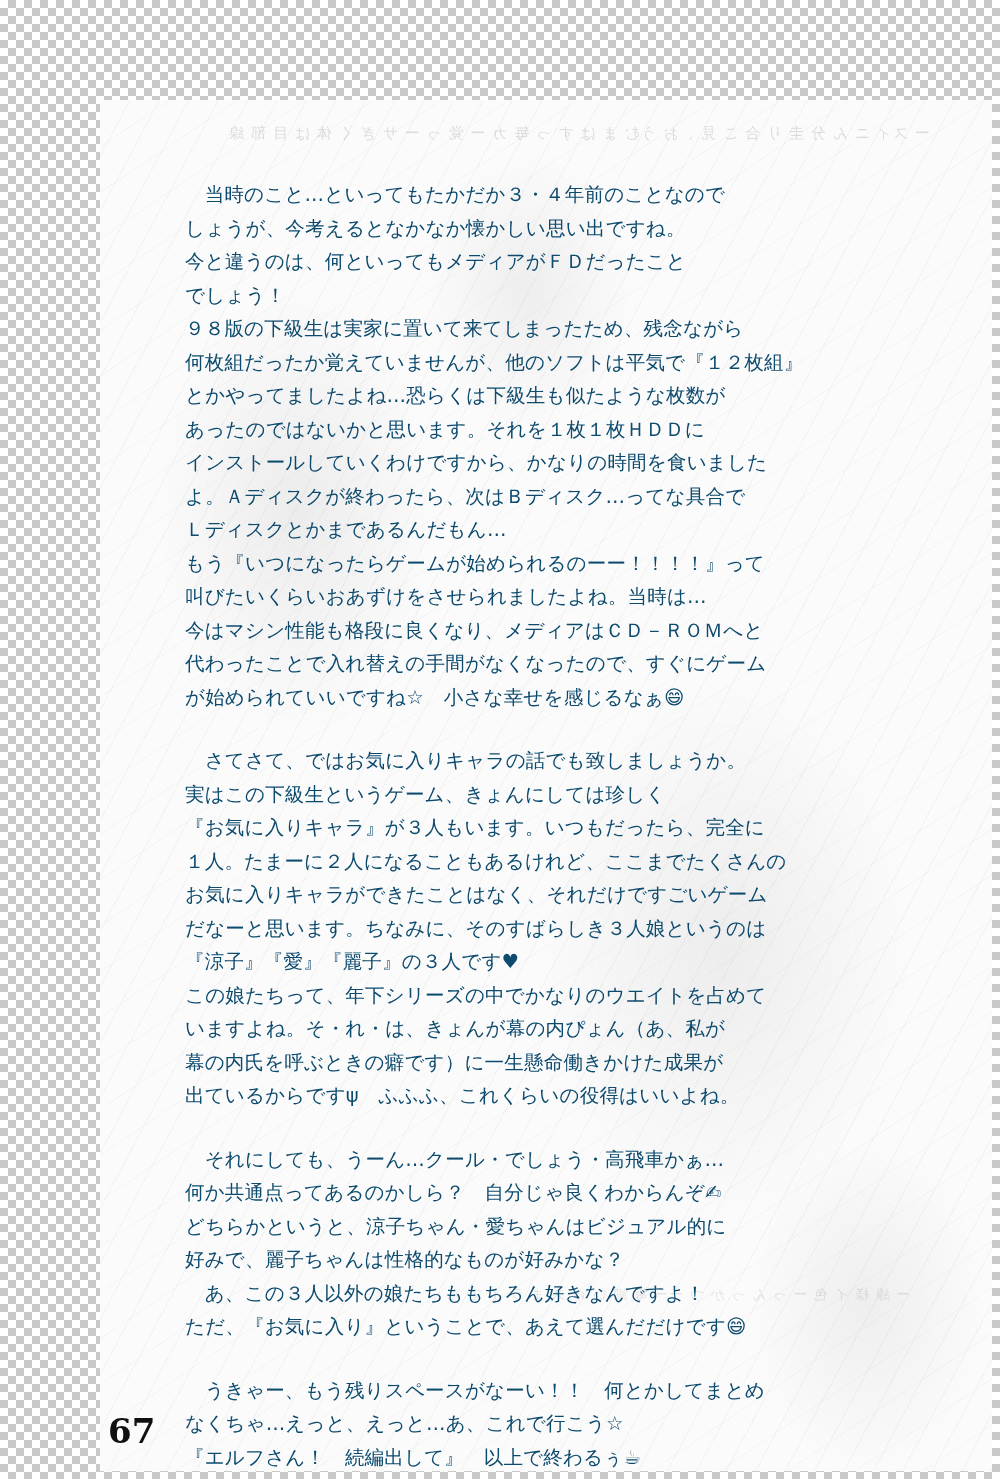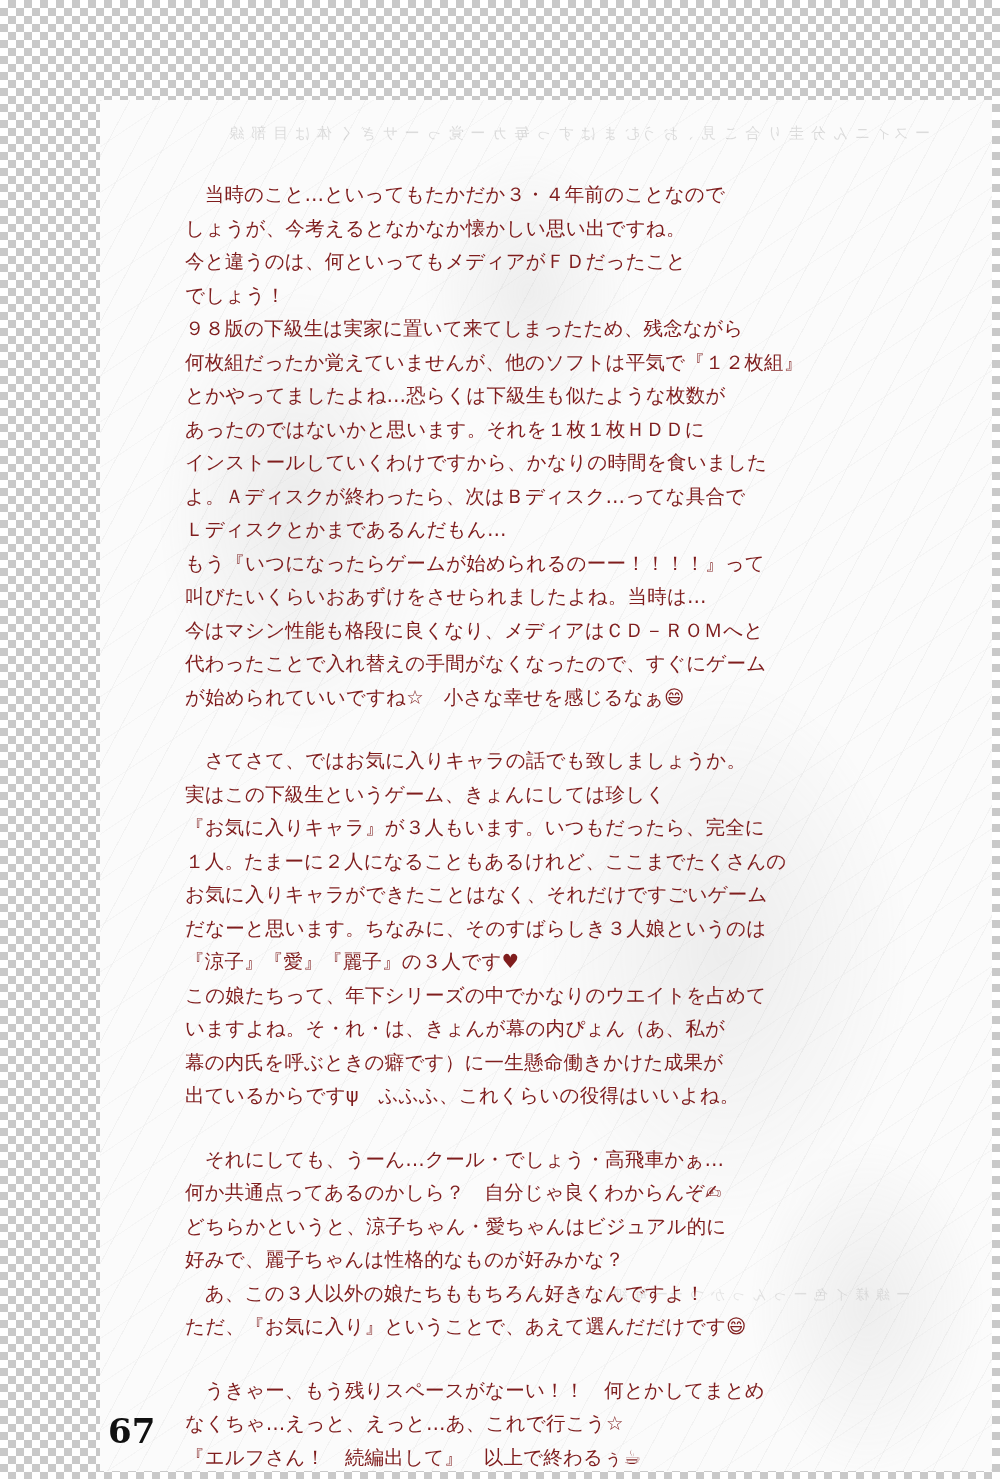--- a/index.html
+++ b/index.html
@@ -81,21 +81,21 @@
     white-space: pre-wrap;
     pointer-events: none;
   }
 
   
   #column {
     position: absolute;
     left: 85px;
     top: 78px;
     width: 770px;
-    color: #7f1d1d;
+    color: #0c4a6e;
     font-size: 19.5px;
     line-height: 33.5px;
     letter-spacing: 0.2px;
     font-family: "DejaVu Sans", sans-serif;
   }
   .para {
     margin: 0 0 30px 0;
     white-space: pre-wrap;
     text-indent: 0;
   }

